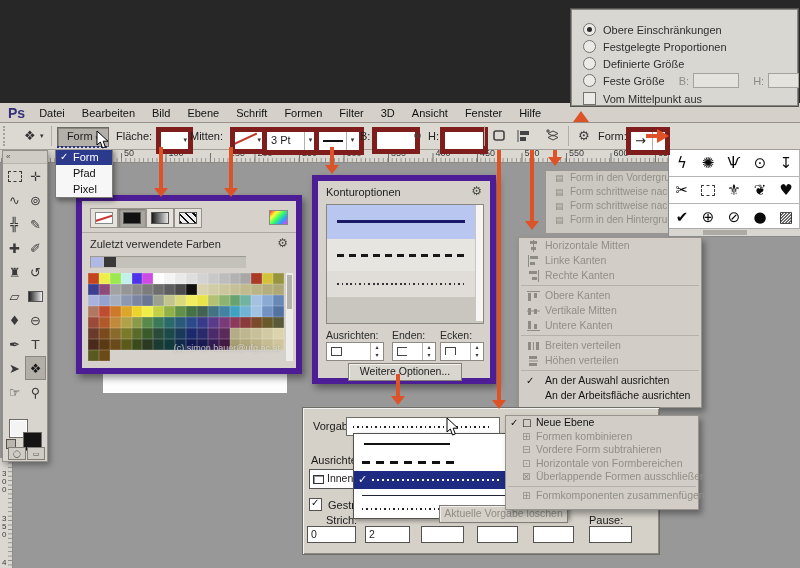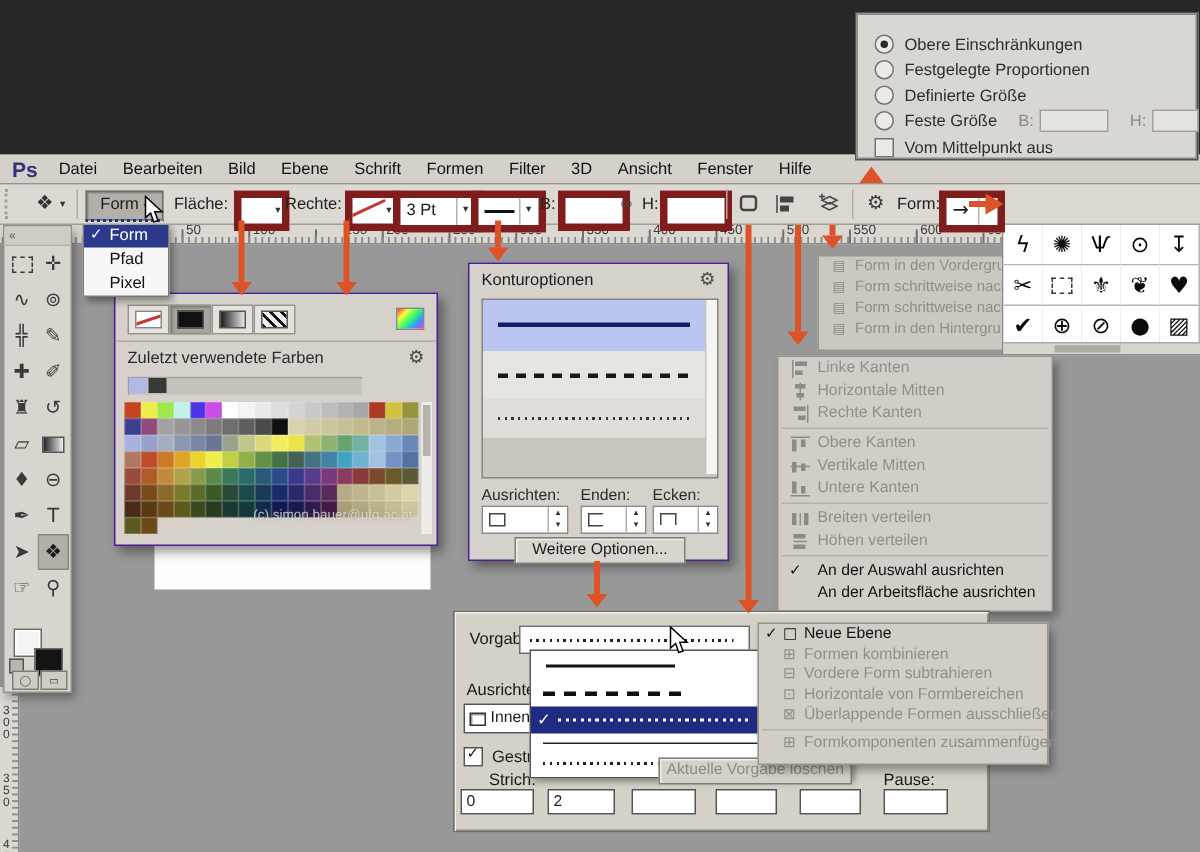--- a/index.html
+++ b/index.html
@@ -43,21 +43,21 @@
   .tool.sel{background:#b2afa8;box-shadow:inset 0 0 0 1px #8a8780;color:#191919;}
   .dbox{width:12px;height:9px;border:1px dashed #3a3a3a;display:inline-block;}
   .gbox{width:13px;height:9px;display:inline-block;background:linear-gradient(90deg,#222,#eee);border:1px solid #555;}
   #fg-swatch{left:6px;top:268px;width:17px;height:17px;background:#f4f4f4;border:1px solid #6d6a64;box-shadow:inset 0 0 0 1px #fff;}
   #bg-swatch{left:20px;top:281px;width:17px;height:17px;background:#141414;border:1px solid #6d6a64;}
   #swap-swatch{left:3px;top:288px;width:8px;height:8px;border:1px solid #55524c;background:#b9b6af;}
   .tb-btn{width:16px;height:11px;border:1px solid #807d77;background:#cfccc5;display:flex;align-items:center;justify-content:center;font-size:7px;color:#444;}
   #qmask-btn{left:5px;top:296px;} #screen-btn{left:24px;top:296px;}
 
   
-  .panel{background:#d6d2cb;border:1px solid #4c1d95;box-shadow:3px 4px 7px rgba(0,0,0,.4);}
+  .panel{background:#d6d2cb;border:6px solid #4c1d95;box-shadow:3px 4px 7px rgba(0,0,0,.4);}
   .pmenu{background:#d2cec7;border:1px solid #98948d;box-shadow:3px 4px 6px rgba(0,0,0,.35);}
   .mitem{height:15px;line-height:15px;padding-left:26px;color:#918e88;font-size:10.5px;white-space:nowrap;position:relative;}
   .mitem.en{color:#121212;}
   .mitem .mico{position:absolute;left:8px;top:2px;}
   .mitem .mchk{position:absolute;left:7px;top:0;color:#111;font-size:10px;}
   .msep{height:1px;background:#b5b1aa;margin:2px 2px;}
 
   
   #fill-panel{left:76px;top:195px;width:214px;height:167px;z-index:4;}
   .fp-btn{position:absolute;top:7px;width:26px;height:18px;background:#e6e3dd;border:1px solid #97938c;display:flex;align-items:center;justify-content:center;}
@@ -430,29 +430,29 @@
 
   <div class="abs" id="stack-menu">
       <div class="mitem"><span class="mico glyph">▤</span><span>Form in den Vordergrun</span></div>
       <div class="mitem"><span class="mico glyph">▤</span><span>Form schrittweise nach</span></div>
       <div class="mitem"><span class="mico glyph">▤</span><span>Form schrittweise nach</span></div>
       <div class="mitem"><span class="mico glyph">▤</span><span>Form in den Hintergrun</span></div>
     </div>
 
   <div class="abs pmenu" id="align-menu">
       <div class="mitem"><span class="mico"><svg width="13" height="12" viewBox="0 0 13 12">
+            <path d="M6.5 0V12" stroke="#8e8b86" fill="none"></path>
+            <rect x="3" y="1" width="7" height="3" fill="#8e8b86"></rect>
+            <rect x="4" y="7" width="5" height="3" fill="#8e8b86"></rect>
+          </svg></span><span>Horizontale Mitten</span></div>
+      <div class="mitem"><span class="mico"><svg width="13" height="12" viewBox="0 0 13 12">
             <path d="M1.5 0V12" stroke="#8e8b86" fill="none"></path>
             <rect x="3" y="1" width="8" height="3" fill="#8e8b86"></rect>
             <rect x="3" y="7" width="5" height="3" fill="#8e8b86"></rect>
           </svg></span><span>Linke Kanten</span></div>
-      <div class="mitem"><span class="mico"><svg width="13" height="12" viewBox="0 0 13 12">
-            <path d="M6.5 0V12" stroke="#8e8b86" fill="none"></path>
-            <rect x="3" y="1" width="7" height="3" fill="#8e8b86"></rect>
-            <rect x="4" y="7" width="5" height="3" fill="#8e8b86"></rect>
-          </svg></span><span>Horizontale Mitten</span></div>
       <div class="mitem"><span class="mico"><svg width="13" height="12" viewBox="0 0 13 12">
             <path d="M11.5 0V12" stroke="#8e8b86" fill="none"></path>
             <rect x="2" y="1" width="8" height="3" fill="#8e8b86"></rect>
             <rect x="5" y="7" width="5" height="3" fill="#8e8b86"></rect>
           </svg></span><span>Rechte Kanten</span></div>
       <div class="msep"></div>
       <div class="mitem"><span class="mico"><svg width="13" height="12" viewBox="0 0 13 12">
             <path d="M0 1.5H13" stroke="#8e8b86" fill="none"></path>
             <rect x="1" y="3" width="3" height="8" fill="#8e8b86"></rect>
             <rect x="7" y="3" width="3" height="5" fill="#8e8b86"></rect>
@@ -592,21 +592,21 @@
     <span class="abs" style="left:3px;top:3px;width:4px;height:20px;border-left:2px dotted #a5a19a"></span>
     <span class="abs glyph" style="left:24px;top:5px;font-size:13px;color:#333">❖</span>
     <span class="abs mini-caret" style="left:40px;top:9px">▾</span>
     <span class="ob-sep" style="left:51px"></span>
     <div class="abs" id="form-btn"><span>Form</span> <span class="mini-caret">▾</span></div>
     <div class="abs" id="form-btn-focus"></div>
     <span class="ob-label" style="left:116px">Fläche:</span>
     <div class="ibox" style="left:156px;top:4px;width:27px;height:17px">
         <span class="abs mini-caret" style="right:1px;top:4px">▾</span>
       </div>
-    <span class="ob-label" style="left:190px">Rechte:</span>
+    <span class="ob-label" style="left:190px">Mitten:</span>
     <div class="ibox" style="left:230px;top:4px;width:27px;height:17px;overflow:hidden">
       <span class="abs" style="left:-3px;top:6px;width:26px;height:2px;background:#c0392b;transform:rotate(-25deg)"></span>
       <span class="abs mini-caret" style="right:1px;top:4px">▾</span>
     </div>
     <div class="ibox" style="left:262px;top:4px;width:46px;height:18px;line-height:17px;padding-left:4px"><span>3 Pt</span><span class="combo-caret">▾</span></div>
     <div class="ibox" style="left:314px;top:4px;width:40px;height:18px">
         <span class="abs" style="left:4px;top:8px;width:20px;height:2px;background:#111"></span>
         <span class="combo-caret">▾</span>
       </div>
     <span class="ob-label" style="left:360px">B:</span>

